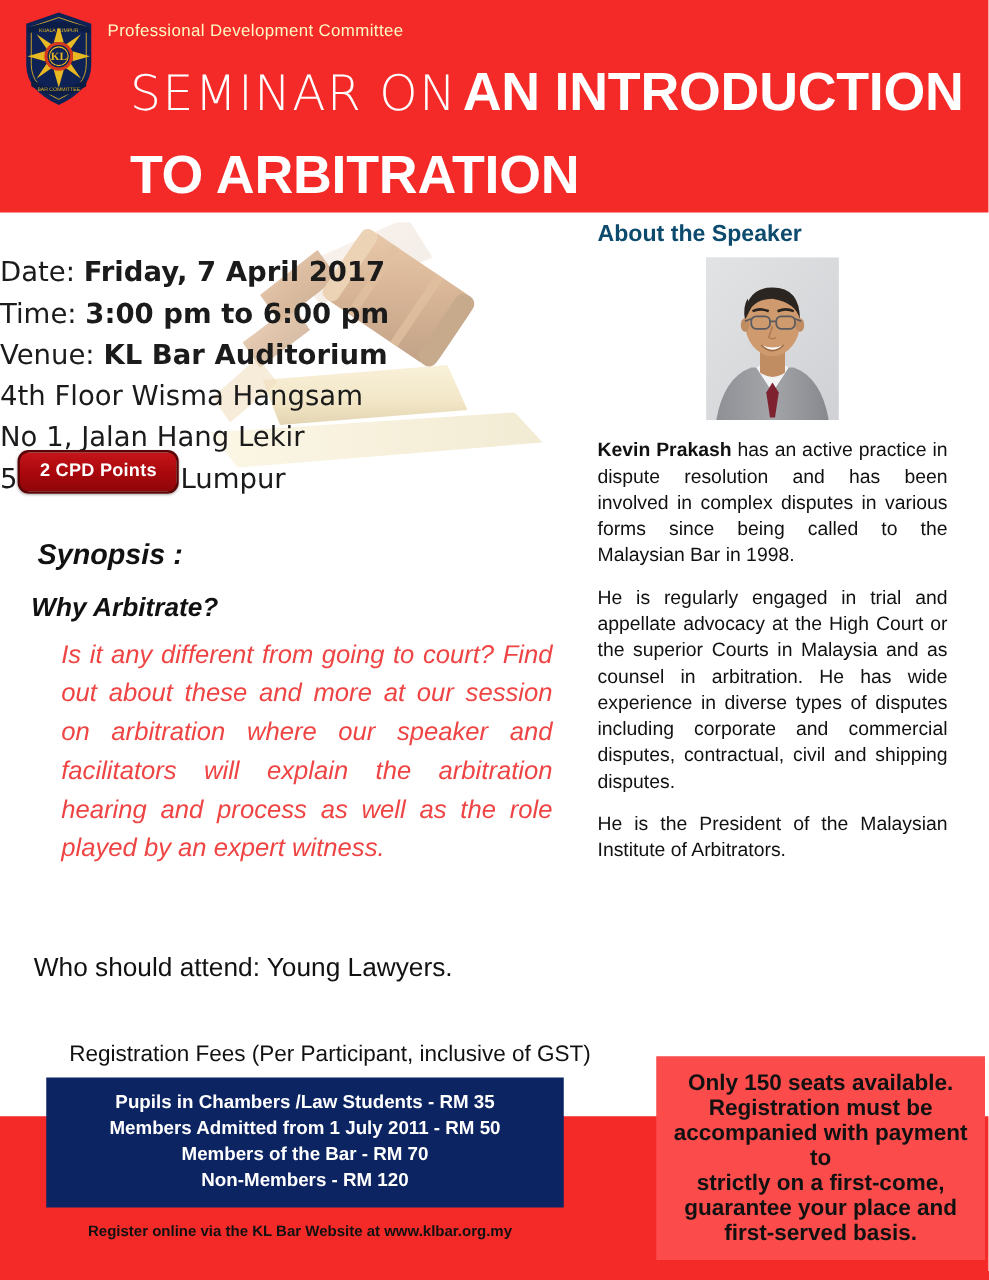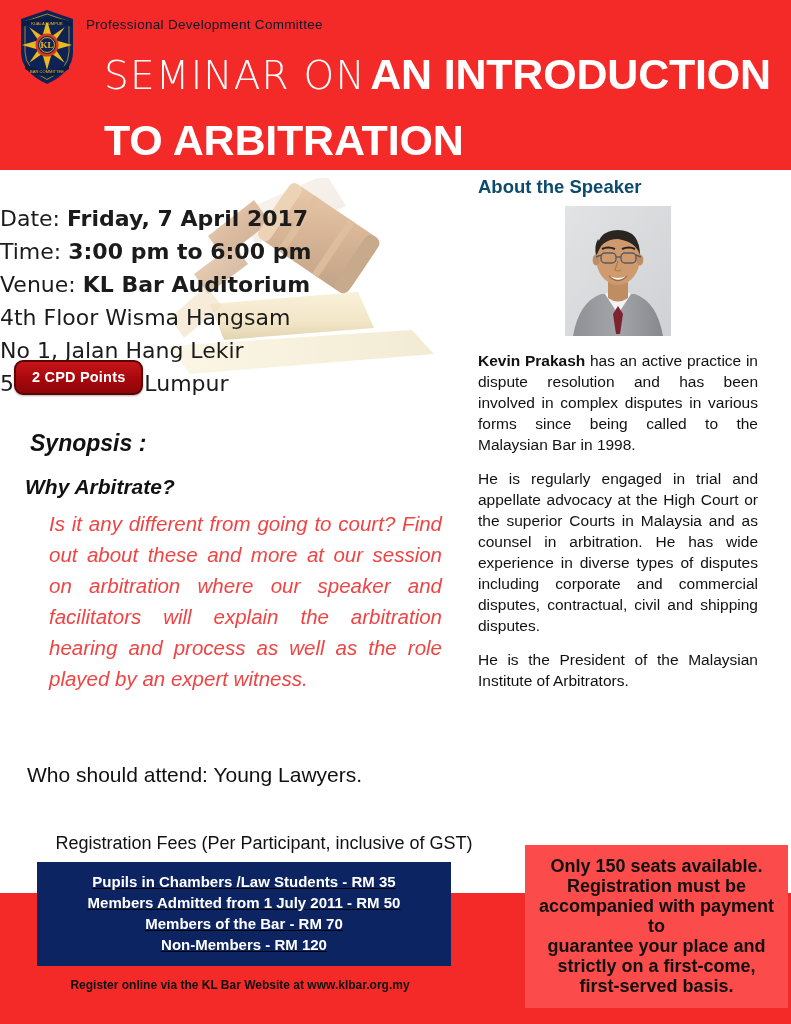--- a/index.html
+++ b/index.html
@@ -34,21 +34,21 @@
     width: 62px;
     height: 78px;
   }
   .committee-label {
     position: absolute;
     left: 86px;
     top: 17px;
     font-family: "Liberation Sans", sans-serif;
     font-size: 13.5px;
     letter-spacing: 0.3px;
-    color: #0f172a;
+    color: #fef9c3;
     font-weight: 400;
   }
   .title-line1 {
     position: absolute;
     left: 104px;
     top: 50px;
     color: #ffffff;
     white-space: nowrap;
   }
   .title-line2 {
@@ -175,21 +175,20 @@
     padding-left: 24px;
   }
   .fees-box {
     position: absolute;
     left: 37px;
     top: 862px;
     width: 414px;
     background: #0d2463;
     padding: 9px 0 11px 0;
     text-align: center;
-    text-decoration: underline;
   }
   .fees-box .fee-line {
     color: #ffffff;
     font-family: "Liberation Sans", sans-serif;
     font-size: 15px;
     font-weight: 700;
     line-height: 21px;
   }
 
   
@@ -444,18 +443,18 @@
     <div class="fee-line">Members of the Bar - RM 70</div>
     <div class="fee-line">Non-Members - RM 120</div>
   </div>
 
   <div class="register-line">Register online via the KL Bar Website at www.klbar.org.my</div>
 
   <div class="seats-box">
     <div class="seats-line">Only 150 seats available.</div>
     <div class="seats-line">Registration must be</div>
     <div class="seats-line">accompanied with payment to</div>
+    <div class="seats-line">strictly on a first-come,</div>
     <div class="seats-line">guarantee your place and</div>
-    <div class="seats-line">strictly on a first-come,</div>
     <div class="seats-line">first-served basis.</div>
   </div>
 
 </div>
 
 </body></html>

